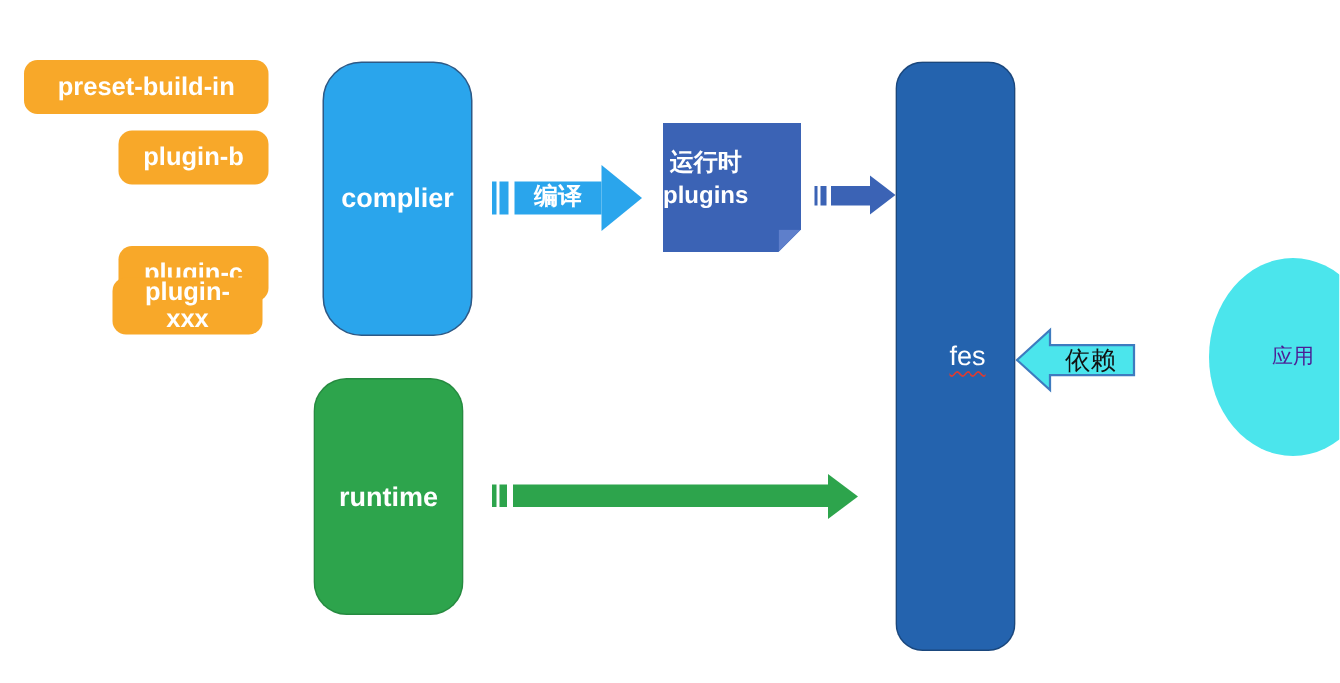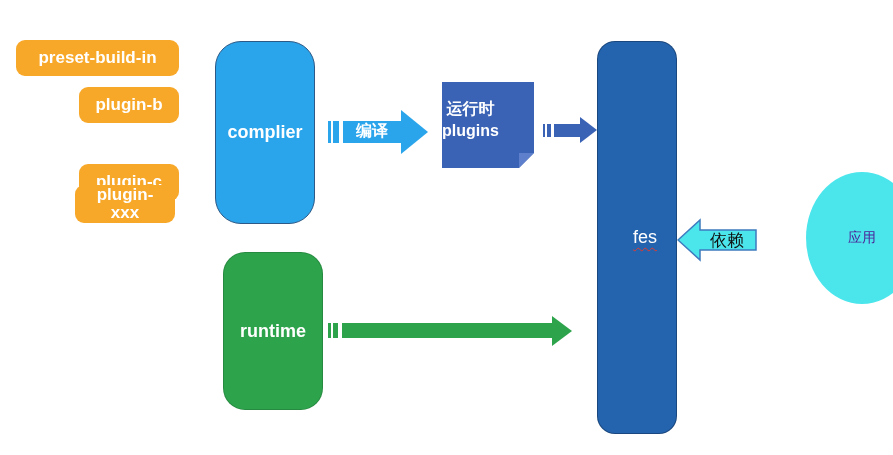--- a/index.html
+++ b/index.html
@@ -28,21 +28,21 @@
   }
   .node-fes{
     left:597px;top:41px;width:78px;height:391px;background:#2463AE;
     border:1px solid rgba(0,0,0,.28);border-radius:18px;font-weight:normal;
   }
   .fes-text{
     text-decoration-line:underline;text-decoration-style:wavy;
     text-decoration-color:#e03a2f;text-decoration-thickness:1px;text-underline-offset:4px;margin-left:16px;
   }
   .node-runtime{
-    left:223px;top:252px;width:98px;height:156px;background:#2DA44C;
+    left:209px;top:252px;width:98px;height:156px;background:#2DA44C;
     border:1px solid rgba(0,0,0,.15);border-radius:22px;font-weight:bold;
   }
   
   .folded-note{
     position:absolute;left:442px;top:82px;width:92px;height:86px;background:#3B63B5;
     clip-path:polygon(0 0,100% 0,100% calc(100% - 15px),calc(100% - 15px) 100%,0 100%);
     display:flex;align-items:center;justify-content:flex-start;
   }
   .folded-note .fold{
     position:absolute;right:0;bottom:0;width:15px;height:15px;background:#5E7FCB;

